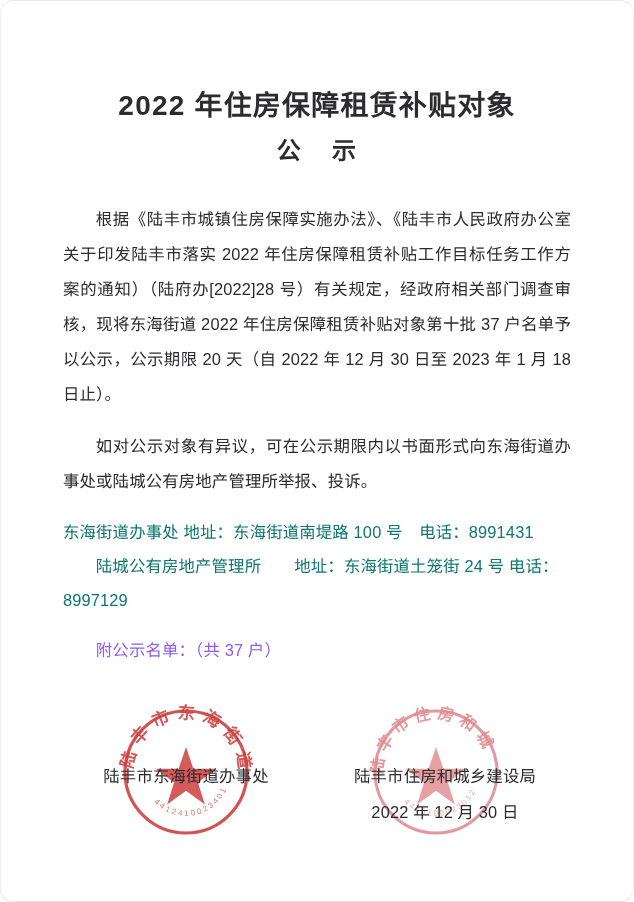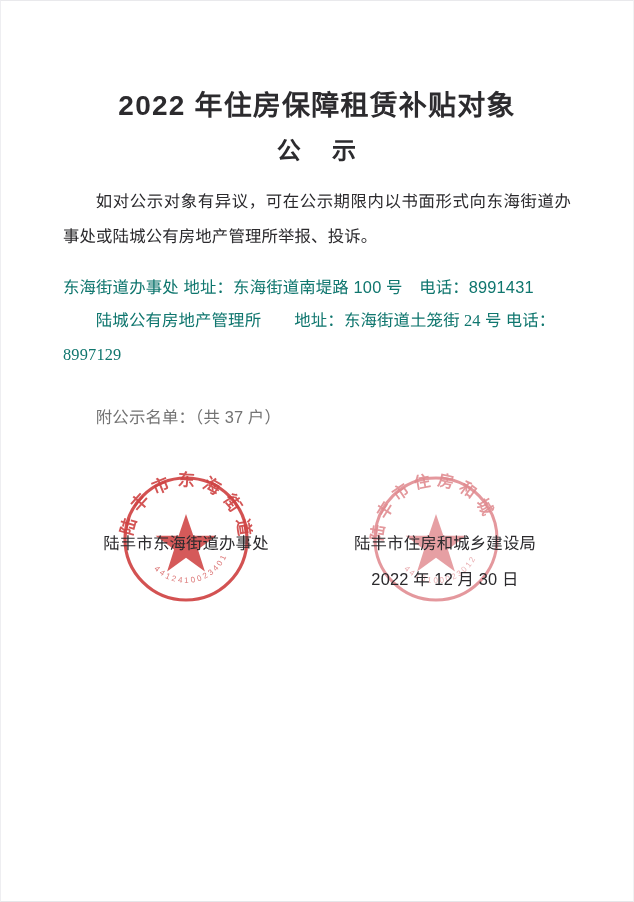--- a/index.html
+++ b/index.html
@@ -15,20 +15,21 @@
     position: relative;
     width: 634px;
     height: 902px;
     background: #ffffff;
     box-sizing: border-box;
     border-top: 1px solid #e9e9ec;
     border-left: 1px solid #eeeef1;
     border-right: 1px solid #f1f1f3;
     border-bottom: 1px solid #e6e6e9;
     overflow: hidden;
+    border-radius: 13px;
   }
   .doc-body {
     position: absolute;
     left: 0;
     top: 0;
     width: 634px;
     padding: 0 64px 0 62px;
     box-sizing: border-box;
   }
 
@@ -75,28 +76,27 @@
   .addr-line {
     font-size: 16.4px;
     line-height: 34px;
     color: #0f766e;
     margin-top: 6px;
     letter-spacing: 0.15px;
   }
   .addr-line-2 {
     margin-top: 0;
     text-indent: 2em;
-    font-family: Liberation Serif, serif;
   }
   .attach-line {
     font-size: 16.4px;
     line-height: 34px;
-    color: #737373;
+    color: #8b5cf6;
     text-indent: 2em;
-    margin-top: 28px;
+    margin-top: 16px;
     letter-spacing: 0.15px;
   }
 
   
   .sign-area {
     position: relative;
     margin-top: 34px;
     height: 150px;
   }
   .sign-col {
@@ -128,20 +128,21 @@
 <div class="page">
   <div class="doc-body">
 
     <div class="title-block">
       <div class="title-line-1">2022 年住房保障租赁补贴对象</div>
       <div class="title-line-2">
         <span>公</span><span class="gap"></span><span>示</span>
       </div>
     </div>
 
+    <p class="para indent para-1">根据《陆丰市城镇住房保障实施办法》、《陆丰市人民政府办公室关于印发陆丰市落实 2022 年住房保障租赁补贴工作目标任务工作方案的通知）（陆府办[2022]28 号）有关规定，经政府相关部门调查审核，现将东海街道 2022 年住房保障租赁补贴对象第十批 37 户名单予以公示，公示期限 20 天（自 2022 年 12 月 30 日至 2023 年 1 月 18 日止）。</p>
 
     <p class="para indent para-2">如对公示对象有异议，可在公示期限内以书面形式向东海街道办事处或陆城公有房地产管理所举报、投诉。</p>
 
     <div class="addr-line">东海街道办事处 地址：东海街道南堤路 100 号　电话：8991431</div>
     <div class="addr-line addr-line-2">陆城公有房地产管理所　　地址：东海街道土笼街 24 号 电话：8997129</div>
 
     <div class="attach-line">附公示名单：（共 37 户）</div>
 
     <div class="sign-area">
 

